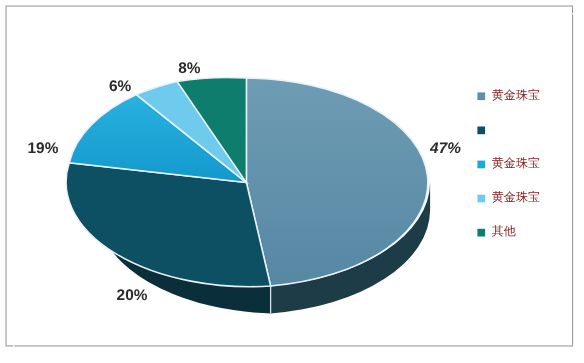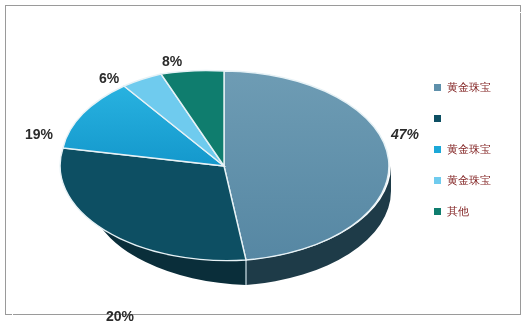--- a/index.html
+++ b/index.html
@@ -65,21 +65,21 @@
   .pct {
     position: absolute;
     font-family: "Liberation Sans", "DejaVu Sans", sans-serif;
     font-size: 14px;
     font-weight: 700;
     color: #2b2b2b;
     white-space: nowrap;
     letter-spacing: 0px;
   }
   .pct-47 { left: 377px; top: 112px; font-style: italic; }
-  .pct-20 { left:  92px; top: 246px; margin-top: 48px; }
+  .pct-20 { left:  92px; top: 246px; }
   .pct-19 { left:  11px; top: 112px; }
   .pct-6  { left:  85px; top:  56px; }
   .pct-8  { left: 148px; top:  39px; }
 
   
   .legend {
     position: absolute;
     left: 420px;
     top: 58px;
     width: 100px;

